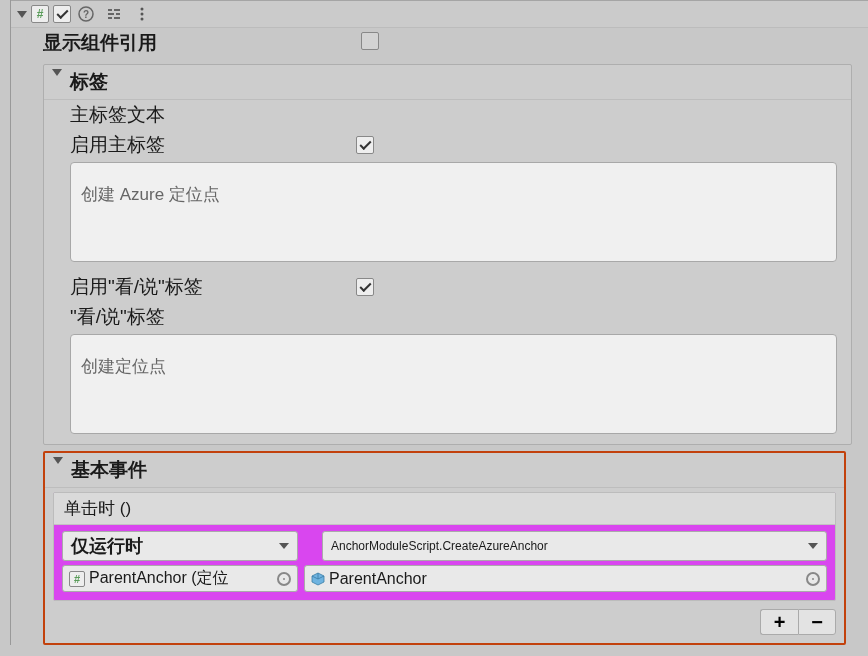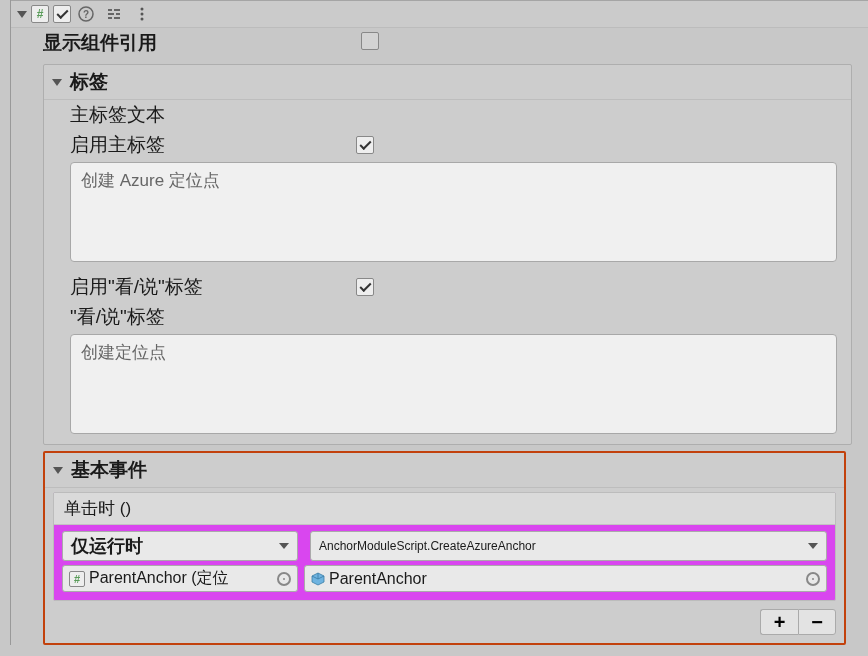--- a/index.html
+++ b/index.html
@@ -98,21 +98,21 @@
       flex: 1;
     }
     .section {
       margin: 6px 16px 6px 32px;
       border: 1px solid #aeaeae;
       background: #cdcdcd;
       border-radius: 2px;
     }
     .section-header {
       display: flex;
-      align-items: center;
+      align-items: flex-start;
       padding: 4px 8px;
       font-weight: bold;
       font-size: 19px;
       border-bottom: 1px solid #bdbdbd;
     }
     .section-header .foldout {
       margin-right: 8px;
     }
     .field-row {
       display: flex;
@@ -123,21 +123,21 @@
     .field-label {
       width: 286px;
       font-weight: normal;
     }
     .textarea {
       margin: 2px 14px 10px 26px;
       height: 100px;
       background: #f0f0f0;
       border: 1px solid #a8a8a8;
       border-radius: 4px;
-      padding: 6px 10px;
+      padding: 20px 10px;
       font-size: 17px;
       color: #666;
     }
     .event-section {
       margin: 6px 22px 6px 32px;
       border: 2px solid #c2410c;
       background: #cdcdcd;
       border-radius: 2px;
     }
     .event-inner {
@@ -147,21 +147,21 @@
       background: #d946ef;
     }
     .event-title {
       padding: 4px 10px;
       font-size: 17px;
       background: #dadada;
       border-bottom: 1px solid #c3c3c3;
     }
     .event-row {
       display: flex;
-      gap: 12px;
+      gap: 24px;
       padding: 6px 8px 2px 8px;
     }
     .event-row2 {
       display: flex;
       gap: 6px;
       padding: 2px 8px 8px 8px;
     }
     .dropdown {
       background: #e9e9e9;
       border: 1px solid #aaa;

